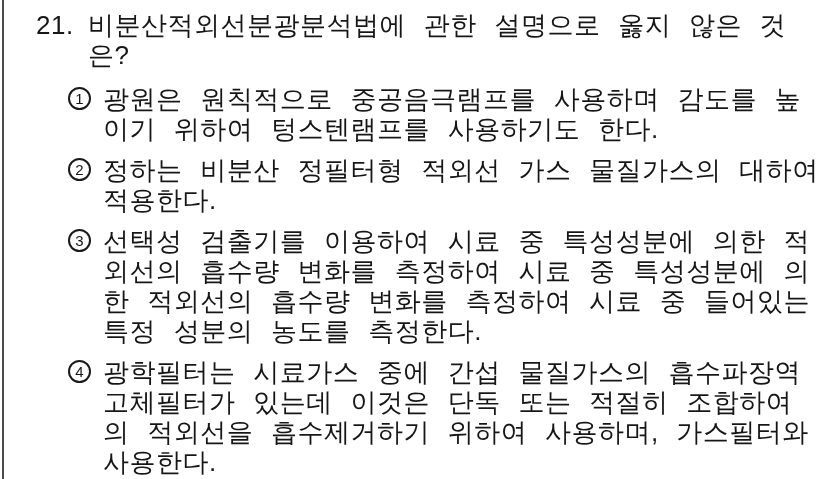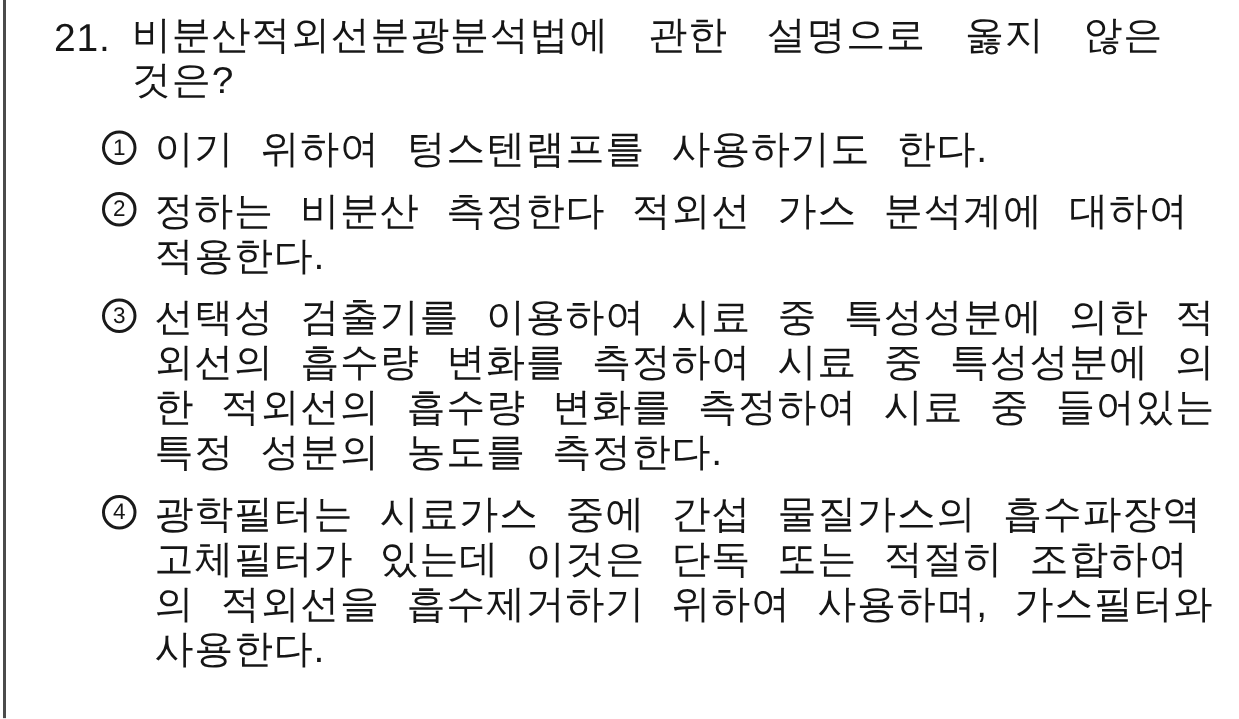--- a/index.html
+++ b/index.html
@@ -33,21 +33,20 @@
     align-items: flex-start;
     padding-left: 36px;
     margin: 10px 0 14px 0;
   }
   .q-number {
     flex: 0 0 52px;
     word-spacing: normal;
   }
   .q-text {
     flex: 1 1 auto;
-    font-family: Liberation Mono, monospace;
   }
   .options {
     padding-left: 68px;
   }
   .option {
     display: flex;
     align-items: flex-start;
     margin-bottom: 11px;
   }
   .marker {
@@ -82,28 +81,29 @@
   <div class="question-row">
     <span class="q-number">21.</span>
     <span class="q-text">비분산적외선분광분석법에 관한 설명으로 옳지 않은 것은?</span>
   </div>
 
   <div class="options">
 
     <div class="option">
       <span class="marker">1</span>
       <div class="option-lines">
+        <div class="line">광원은 원칙적으로 중공음극램프를 사용하며 감도를 높</div>
         <div class="line">이기 위하여 텅스텐램프를 사용하기도 한다.</div>
       </div>
     </div>
 
     <div class="option">
       <span class="marker">2</span>
       <div class="option-lines">
-        <div class="line">정하는 비분산 측정한다 적외선 가스 분석계에 대하여</div>
+        <div class="line">정하는 비분산 정필터형 적외선 가스 물질가스의 대하여</div>
         <div class="line">적용한다.</div>
       </div>
     </div>
 
     <div class="option">
       <span class="marker">3</span>
       <div class="option-lines">
         <div class="line">선택성 검출기를 이용하여 시료 중 특성성분에 의한 적</div>
         <div class="line">외선의 흡수량 변화를 측정하여 시료 중 특성성분에 의</div>
         <div class="line">한 적외선의 흡수량 변화를 측정하여 시료 중 들어있는</div>

